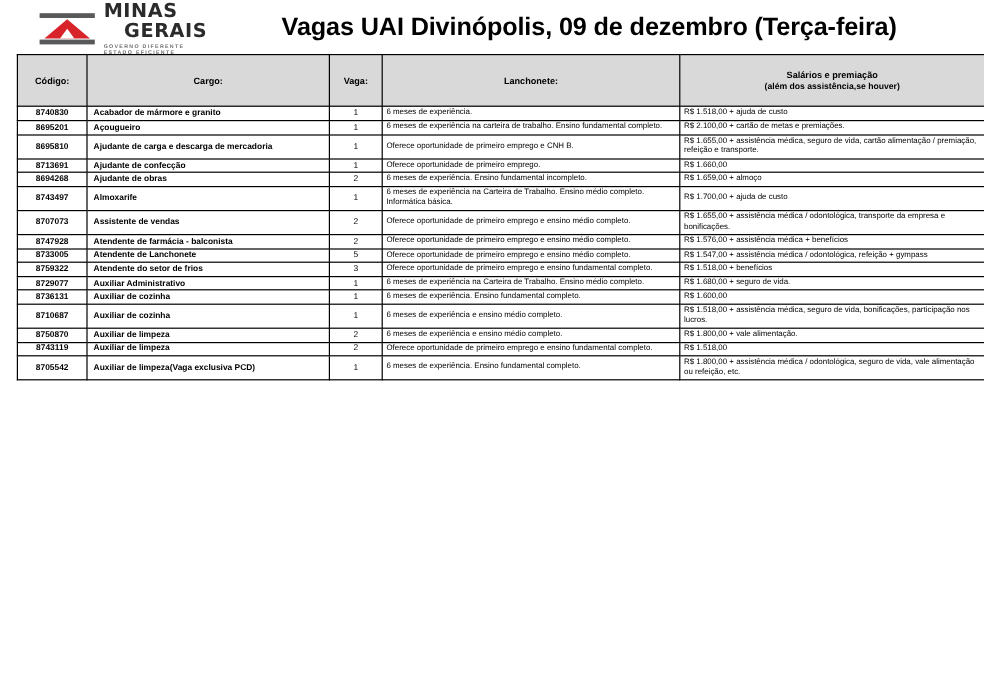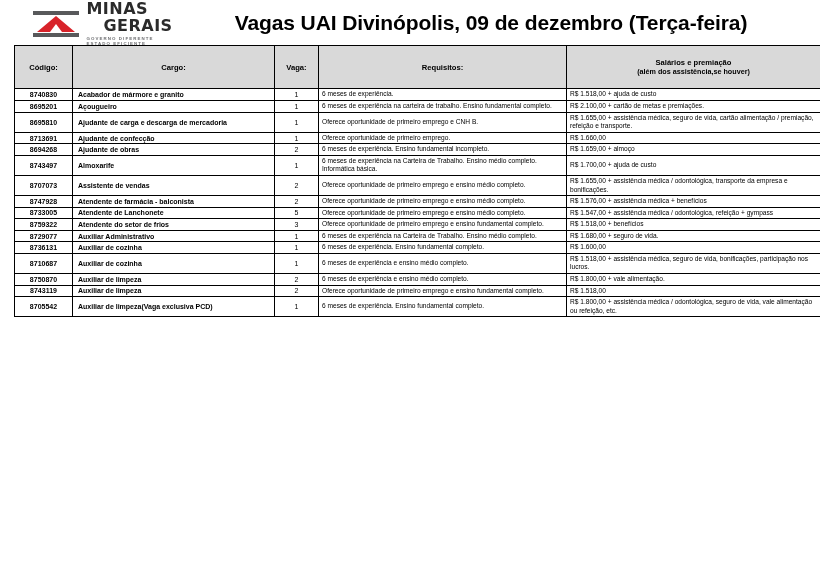--- a/index.html
+++ b/index.html
@@ -225,21 +225,21 @@
         <th>
           <span>Código:</span>
         </th>
         <th>
           <span>Cargo:</span>
         </th>
         <th>
           <span>Vaga:</span>
         </th>
         <th>
-          <span>Requisitos:</span>
+          <span>Lanchonete:</span>
         </th>
         <th>
           <span>Salários e premiação</span>
           <span class="sub">(além dos assistência,se houver)</span>
         </th>
       </tr>
     </thead>
     <tbody id="vagas-body">
         <tr>
           <td class="c-codigo">8740830</td>

